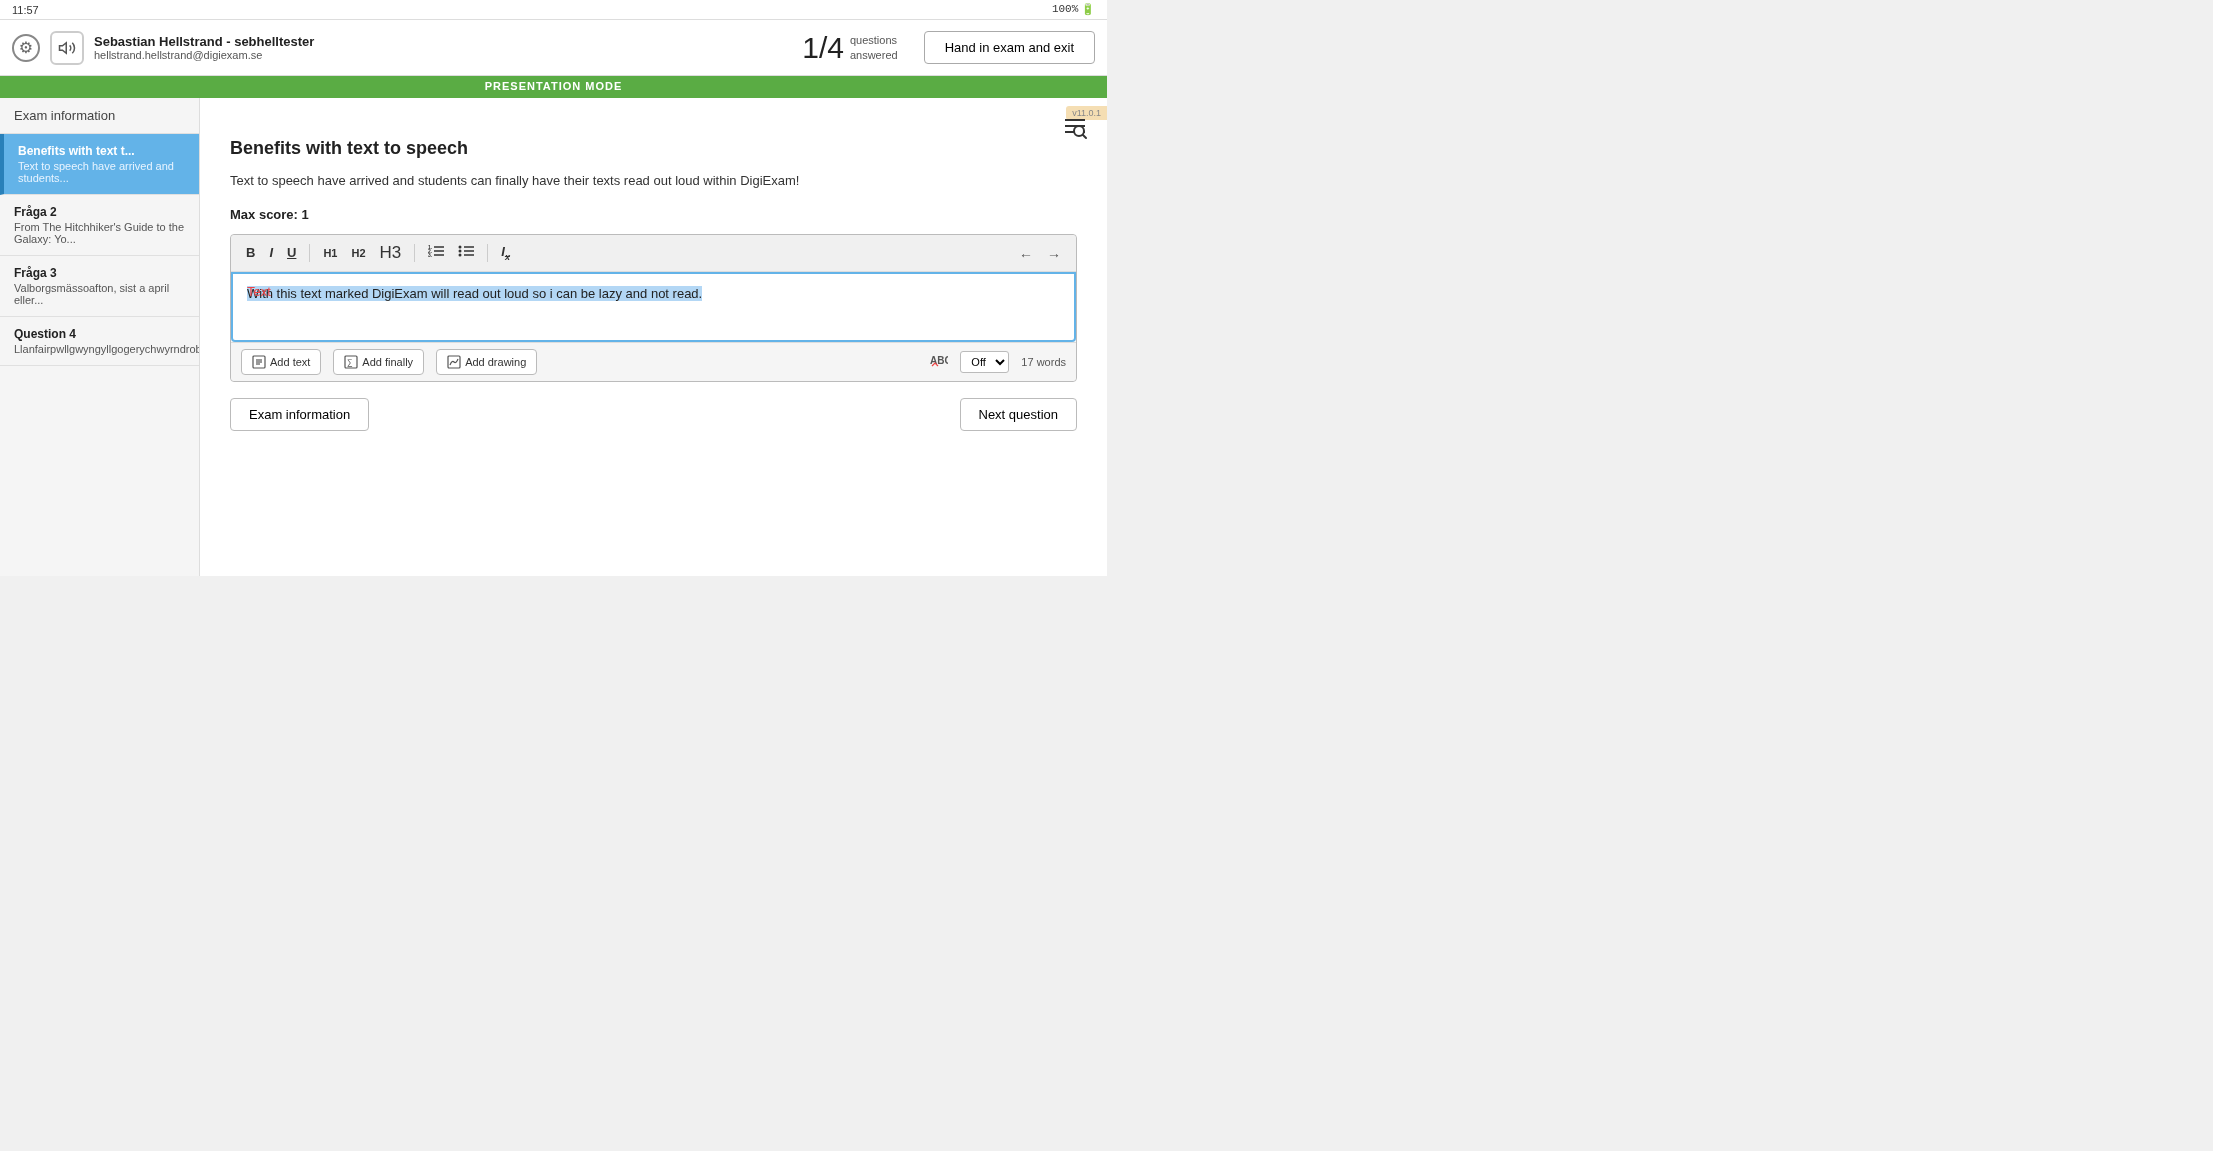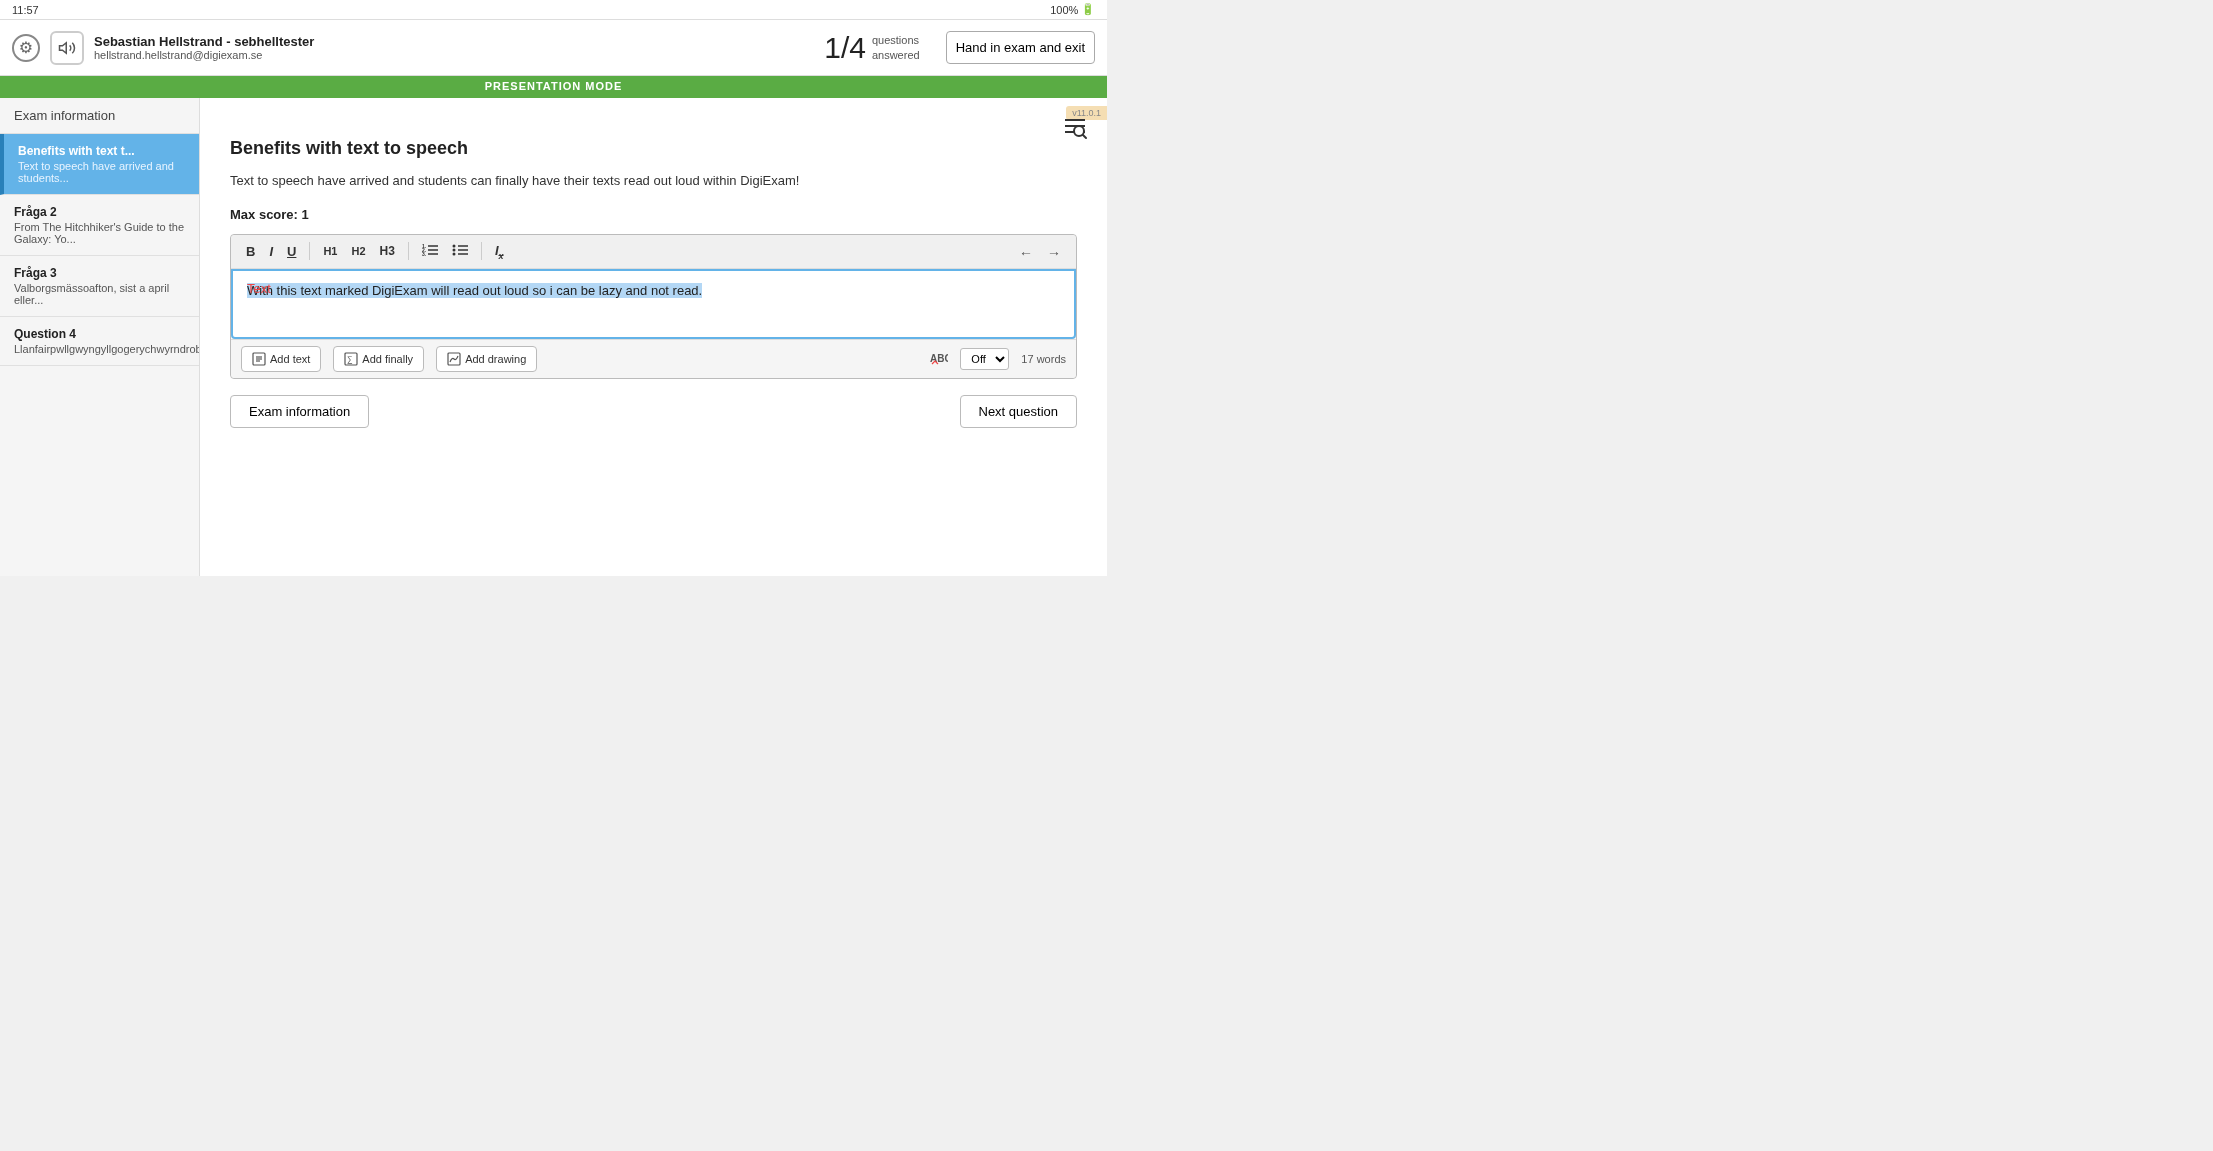--- a/index.html
+++ b/index.html
@@ -18,21 +18,21 @@
       display: flex;
       justify-content: space-between;
       align-items: center;
       padding: 2px 12px;
       font-size: 11px;
       color: #333;
       border-bottom: 1px solid #ddd;
       height: 20px;
     }
     .status-time { font-weight: 500; }
-    .status-battery { display: flex; align-items: center; gap: 3px; }
+    .status-battery { display: flex; gap: 3px; font-family: Liberation Mono, monospace; }
 
     
     .top-header {
       background: #fff;
       display: flex;
       align-items: center;
       padding: 6px 12px;
       border-bottom: 1px solid #ddd;
       height: 56px;
       gap: 10px;
@@ -58,21 +58,21 @@
     .user-email { font-size: 11px; color: #555; }
     .question-counter {
       display: flex; align-items: center; gap: 6px;
       margin-right: 16px;
     }
     .counter-num { font-size: 30px; font-weight: 300; color: #222; }
     .counter-label { font-size: 11px; color: #555; line-height: 1.3; }
     .hand-in-btn {
       border: 1.5px solid #aaa;
       background: #fff;
-      padding: 8px 9px;
+      padding: 8px 20px;
       font-size: 13px;
       cursor: pointer;
       border-radius: 4px;
       white-space: nowrap;
     }
 
     
     .presentation-banner {
       background: #5aac44;
       color: #fff;
@@ -352,21 +352,21 @@
 
     <div class="editor-container">
 
       <div class="editor-toolbar">
         <button class="toolbar-btn" style="font-weight:bold;">B</button>
         <button class="toolbar-btn italic-btn">I</button>
         <button class="toolbar-btn underline-btn">U</button>
         <div class="toolbar-sep"></div>
         <button class="toolbar-btn" style="font-size:11px;font-weight:600;">H1</button>
         <button class="toolbar-btn" style="font-size:11px;font-weight:600;text-align:right;">H2</button>
-        <button class="toolbar-btn" style="font-size:12px;font-weight:700;">H3</button>
+        <button class="toolbar-btn" style="font-size:17px;font-weight:400;">H3</button>
         <div class="toolbar-sep"></div>
         <button class="toolbar-btn">
           <svg width="16" height="14" viewBox="0 0 16 14" fill="none">
             <line x1="6" y1="3" x2="16" y2="3" stroke="#333" stroke-width="1.5"></line>
             <line x1="6" y1="7" x2="16" y2="7" stroke="#333" stroke-width="1.5"></line>
             <line x1="6" y1="11" x2="16" y2="11" stroke="#333" stroke-width="1.5"></line>
             <text x="0" y="5" font-size="5" fill="#333">1.</text>
             <text x="0" y="9" font-size="5" fill="#333">2.</text>
             <text x="0" y="13" font-size="5" fill="#333">3.</text>
           </svg>

